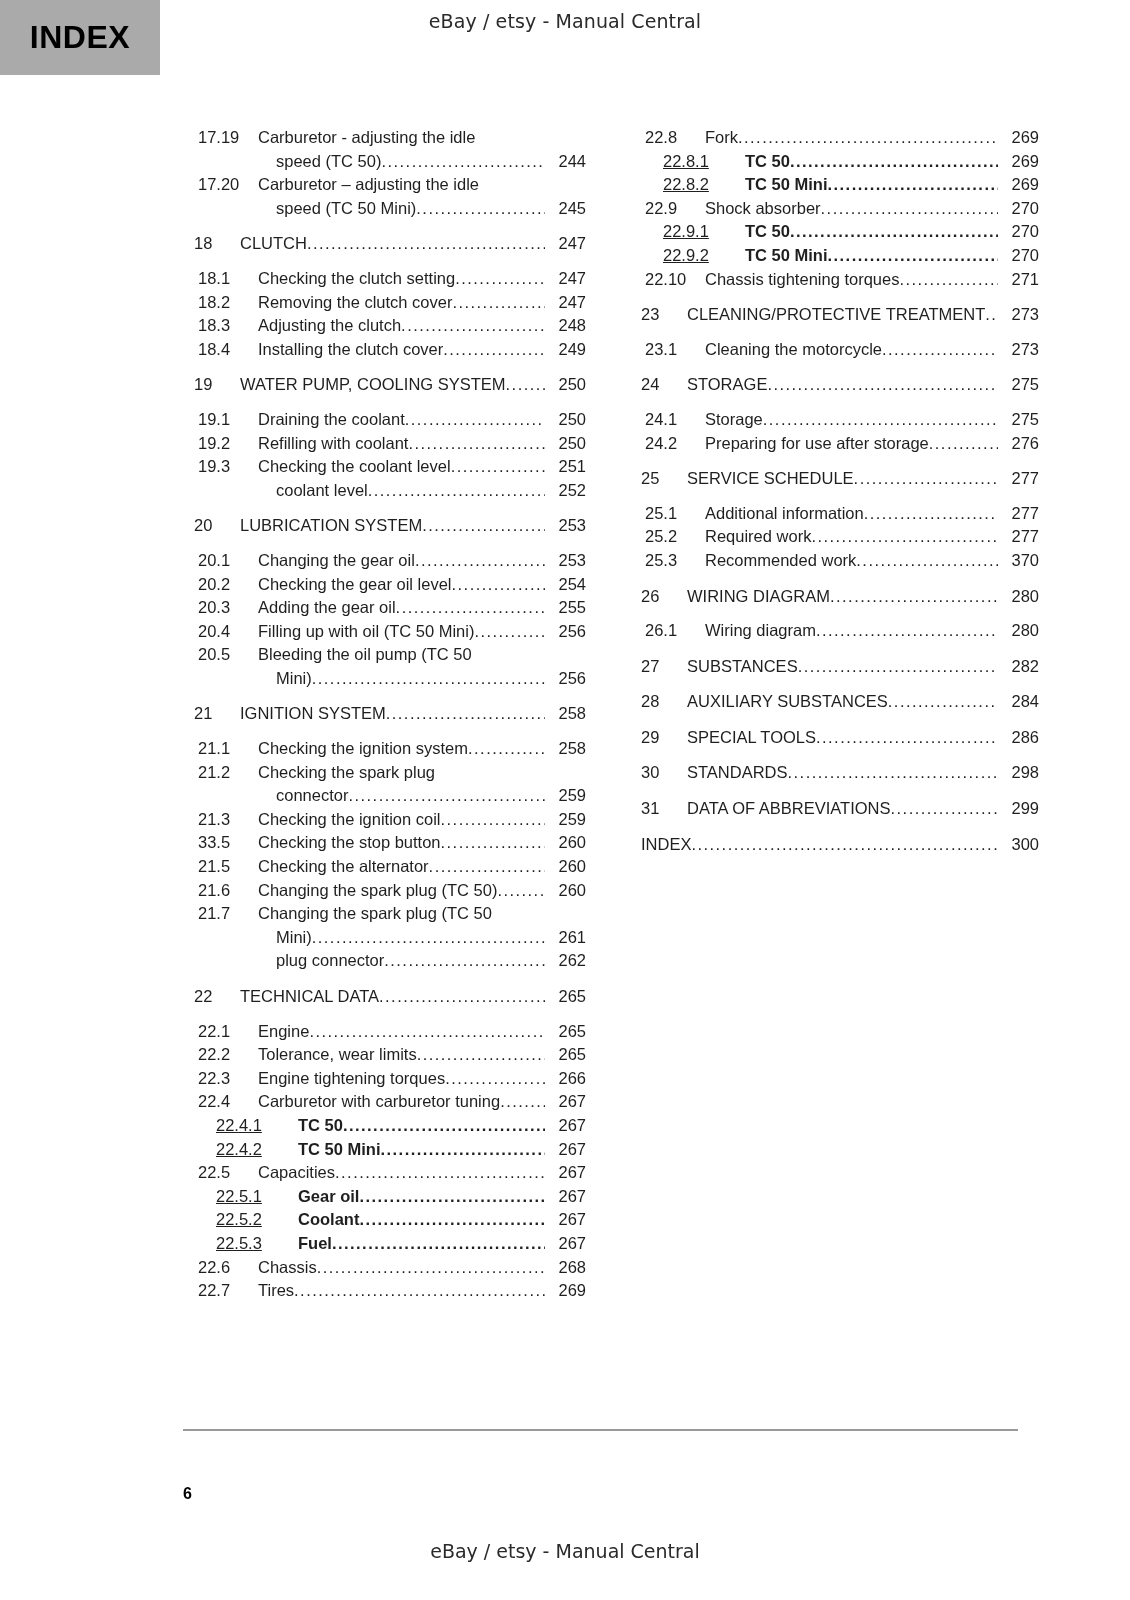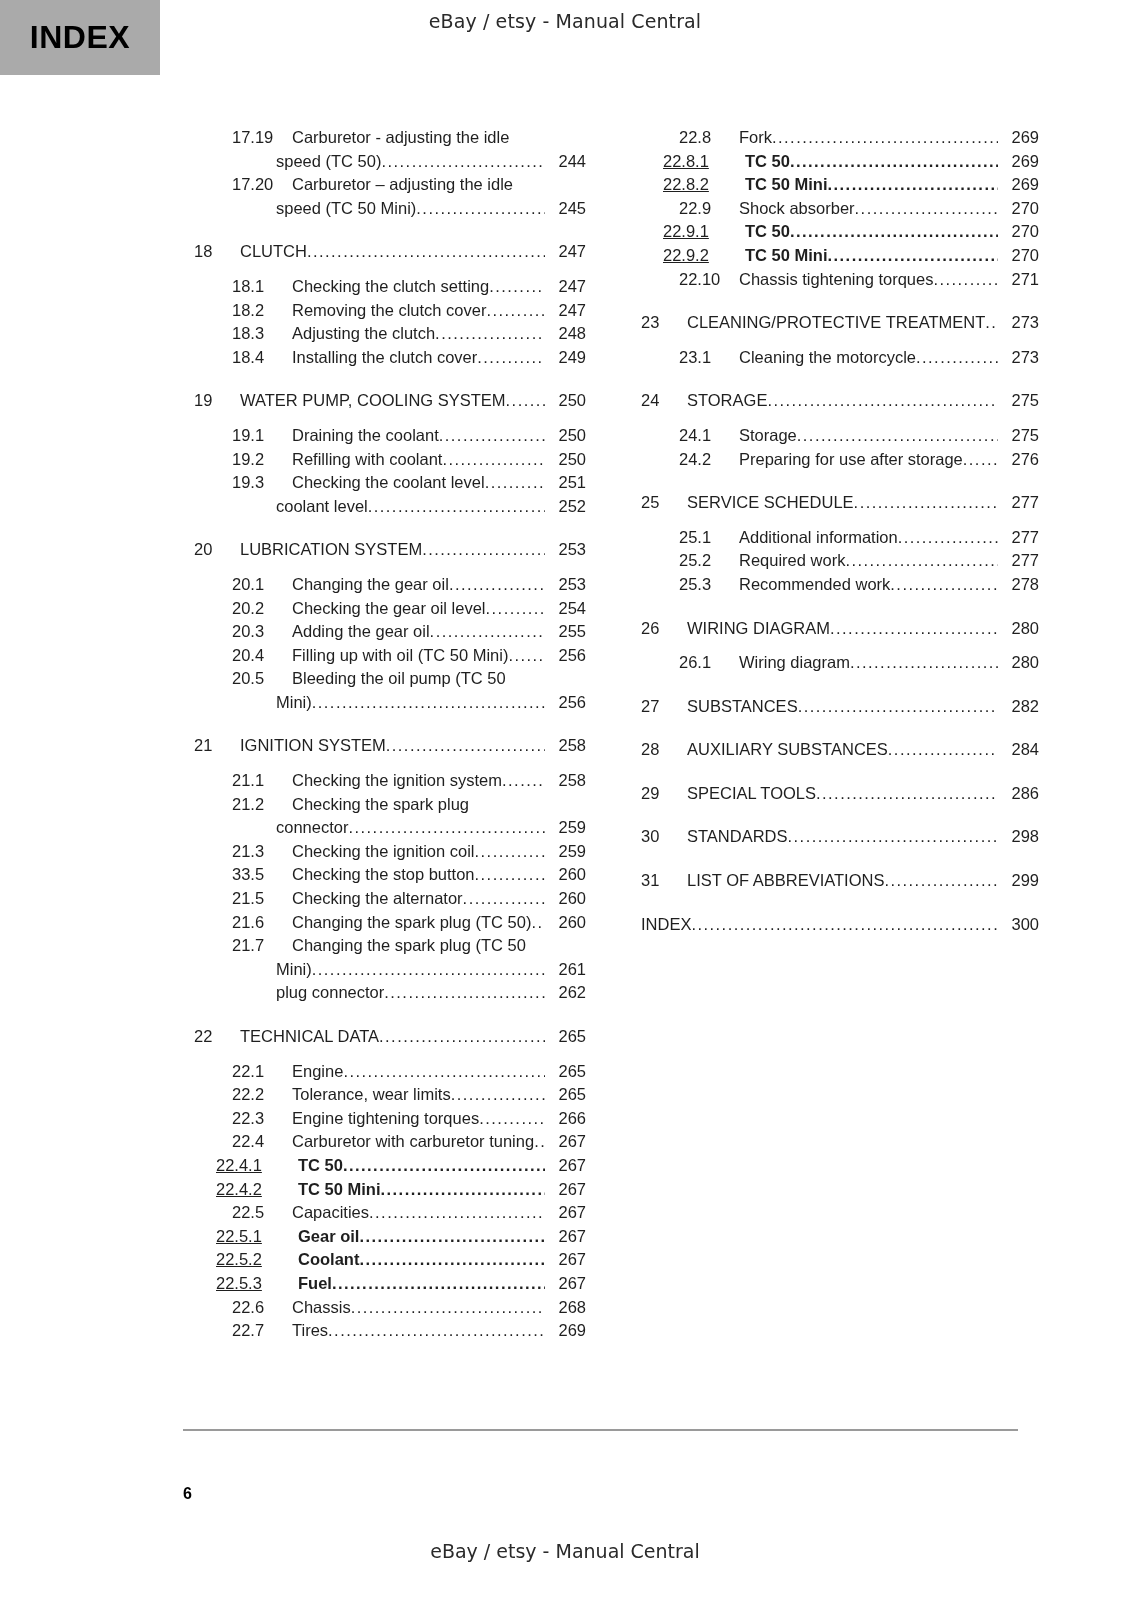--- a/index.html
+++ b/index.html
@@ -101,24 +101,24 @@
   .entry .pageno {
     flex: 0 0 auto;
     text-align: right;
     width: 34px;
     padding-left: 6px;
   }
 
   
   .entry.lvl1 { margin-top: 12px; }
   .entry.lvl1 .num { width: 46px; margin-left: 8px; }
-  .entry.lvl1 .title { text-transform: none; margin-top: 8px; }
-
-  
-  .entry.lvl2 .num { width: 60px; margin-left: 46px; }
+  .entry.lvl1 .title { text-transform: none; }
+
+  
+  .entry.lvl2 .num { width: 60px; margin-left: 12px; }
   
   .entry.lvl3 .num { width: 60px; margin-left: 30px; text-decoration: underline; }
   .entry.lvl3 .title-wrap { padding-left: 22px; font-weight: bold; }
 
   
   .entry.cont .num { width: 60px; margin-left: 30px; }
   .entry.cont .title-wrap { }
 
   
   .block-gap { height: 11px; }
@@ -651,21 +651,21 @@
             <span class="leader">............................................................................................................................................</span>
           </span>
           <span class="pageno">277</span>
         </div>
         <div class="entry lvl2">
           <span class="num">25.3</span>
           <span class="title-wrap">
             <span class="title">Recommended work</span>
             <span class="leader">............................................................................................................................................</span>
           </span>
-          <span class="pageno">278</span>
+          <span class="pageno">370</span>
         </div>
         <div class="entry lvl1">
           <span class="num">26</span>
           <span class="title-wrap">
             <span class="title">WIRING DIAGRAM</span>
             <span class="leader">............................................................................................................................................</span>
           </span>
           <span class="pageno">280</span>
         </div>
         <div class="block-gap"></div>
@@ -705,21 +705,21 @@
           <span class="num">30</span>
           <span class="title-wrap">
             <span class="title">STANDARDS</span>
             <span class="leader">............................................................................................................................................</span>
           </span>
           <span class="pageno">298</span>
         </div>
         <div class="entry lvl1">
           <span class="num">31</span>
           <span class="title-wrap">
-            <span class="title">LIST OF ABBREVIATIONS</span>
+            <span class="title">DATA OF ABBREVIATIONS</span>
             <span class="leader">............................................................................................................................................</span>
           </span>
           <span class="pageno">299</span>
         </div>
         <div class="entry lvl1 plain">
           <span class="num"></span>
           <span class="title-wrap">
             <span class="title">INDEX</span>
             <span class="leader">............................................................................................................................................</span>
           </span>

